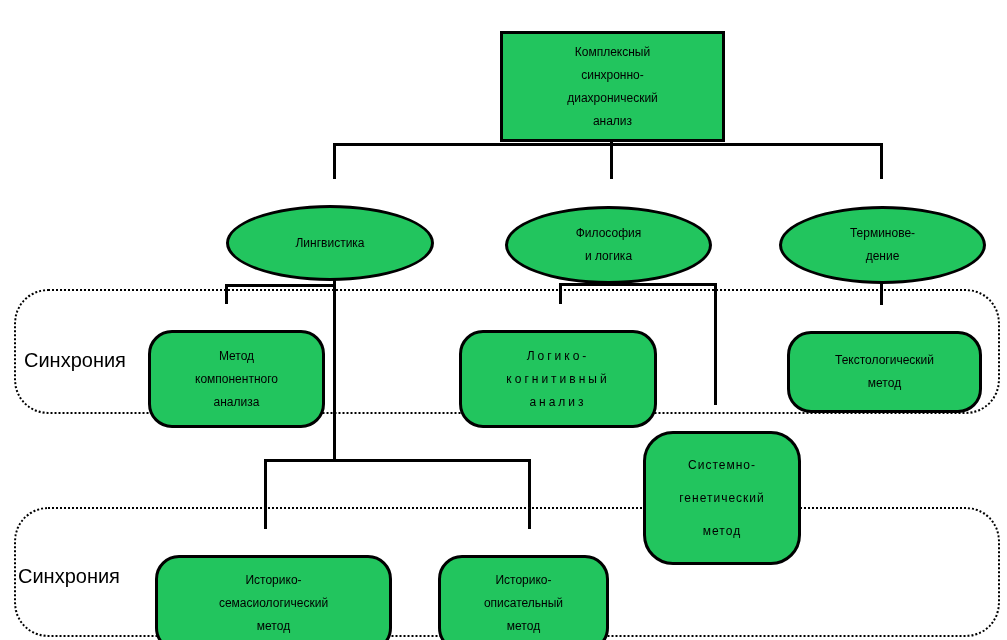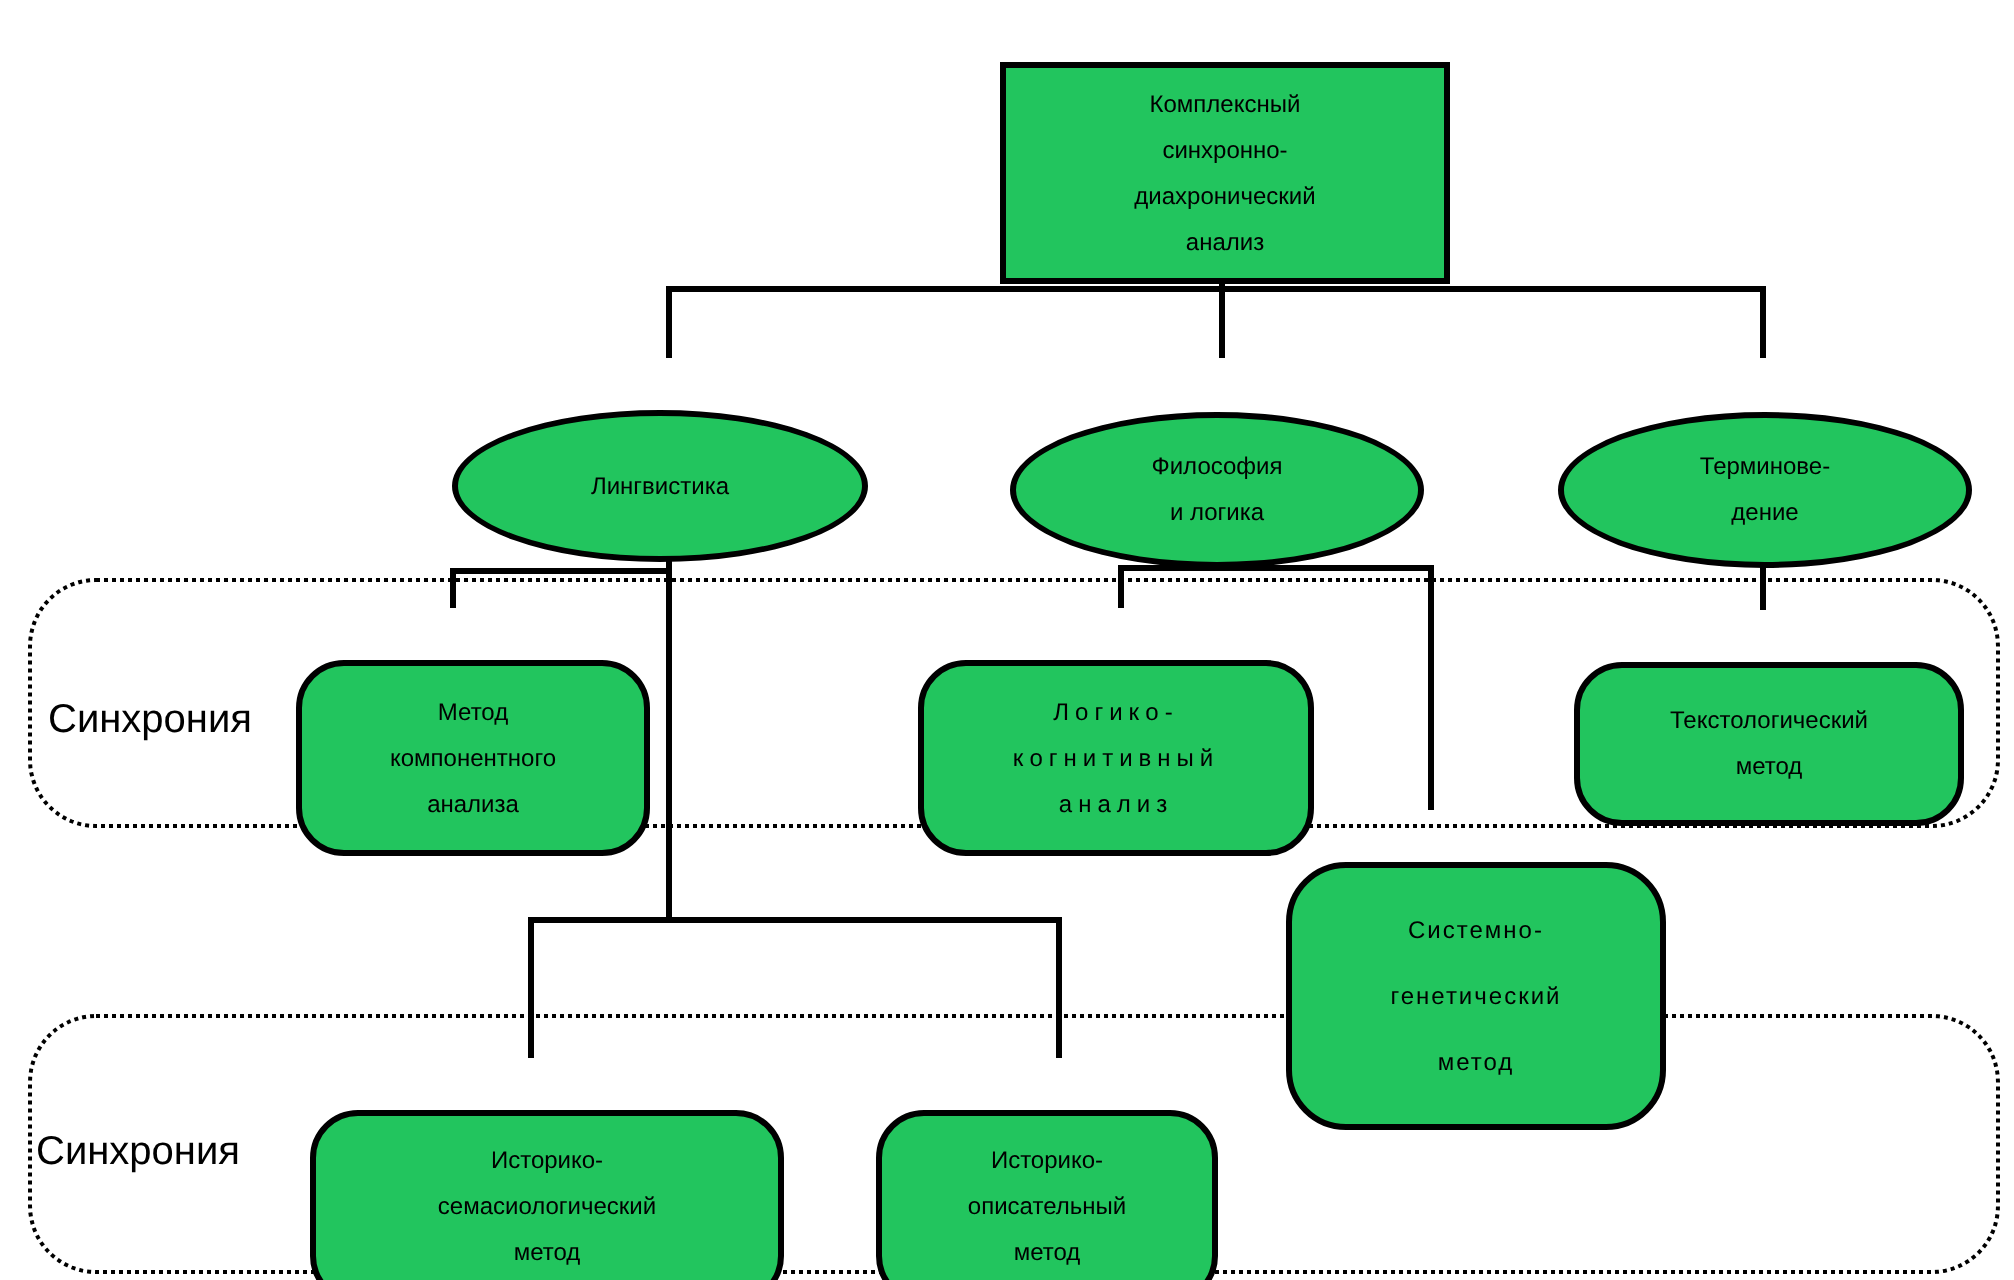--- a/index.html
+++ b/index.html
@@ -57,21 +57,21 @@
   #node-term      { left: 779px; top: 178px; width: 207px; height: 78px; }
 
   #band-syn       { left: 14px;  top: 289px; width: 982px; height: 121px; }
   #band-dia       { left: 14px;  top: 507px; width: 982px; height: 126px; }
   #label-syn      { left: 24px;  top: 348px; }
   #label-dia      { left: 18px;  top: 564px; }
 
   #node-component { left: 148px; top: 302px; width: 177px; height: 98px; }
   #node-logico    { left: 459px; top: 302px; width: 198px; height: 98px; letter-spacing: 3px; }
   #node-texto     { left: 787px; top: 303px; width: 195px; height: 82px; }
-  #node-system    { left: 643px; top: 403px; width: 190px; height: 134px;
+  #node-system    { left: 643px; top: 403px; width: 158px; height: 134px;
                     border-radius: 30px; line-height: 33px; letter-spacing: 1px; }
   #node-histsem   { left: 155px; top: 527px; width: 237px; height: 97px; }
   #node-histopis  { left: 438px; top: 527px; width: 171px; height: 97px; }
 </style>
 </head>
 <body>
 
 <div class="canvas">
 
   <div class="band" id="band-syn"></div>

